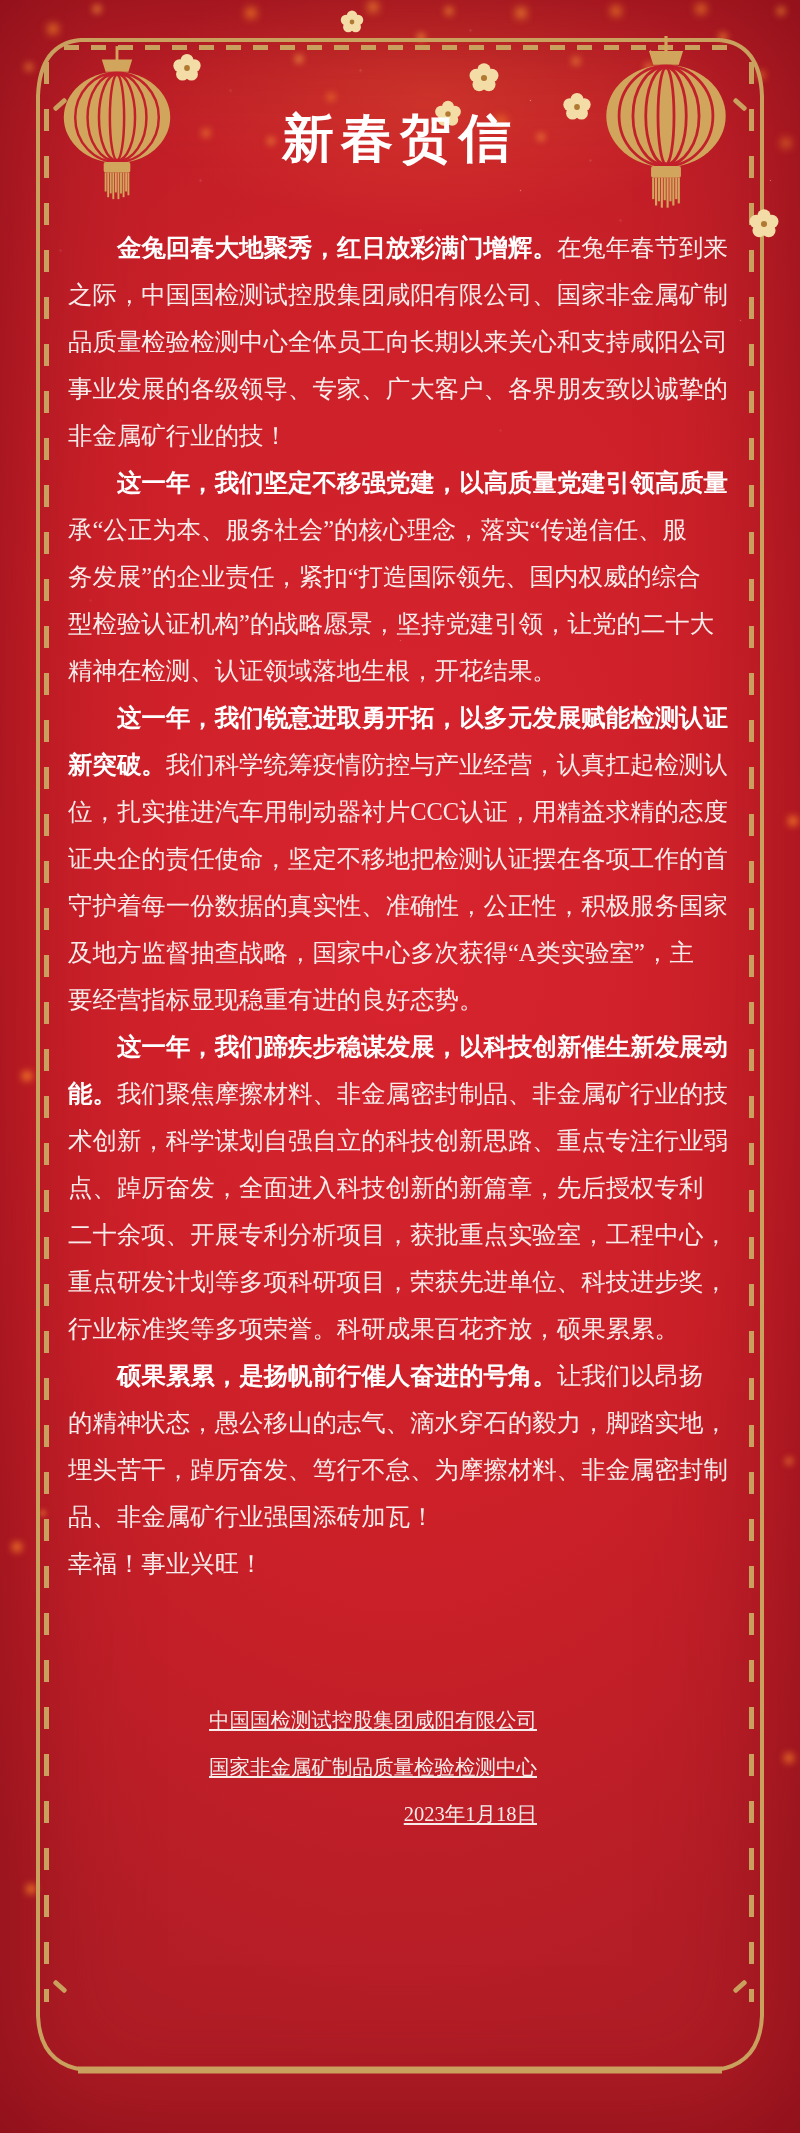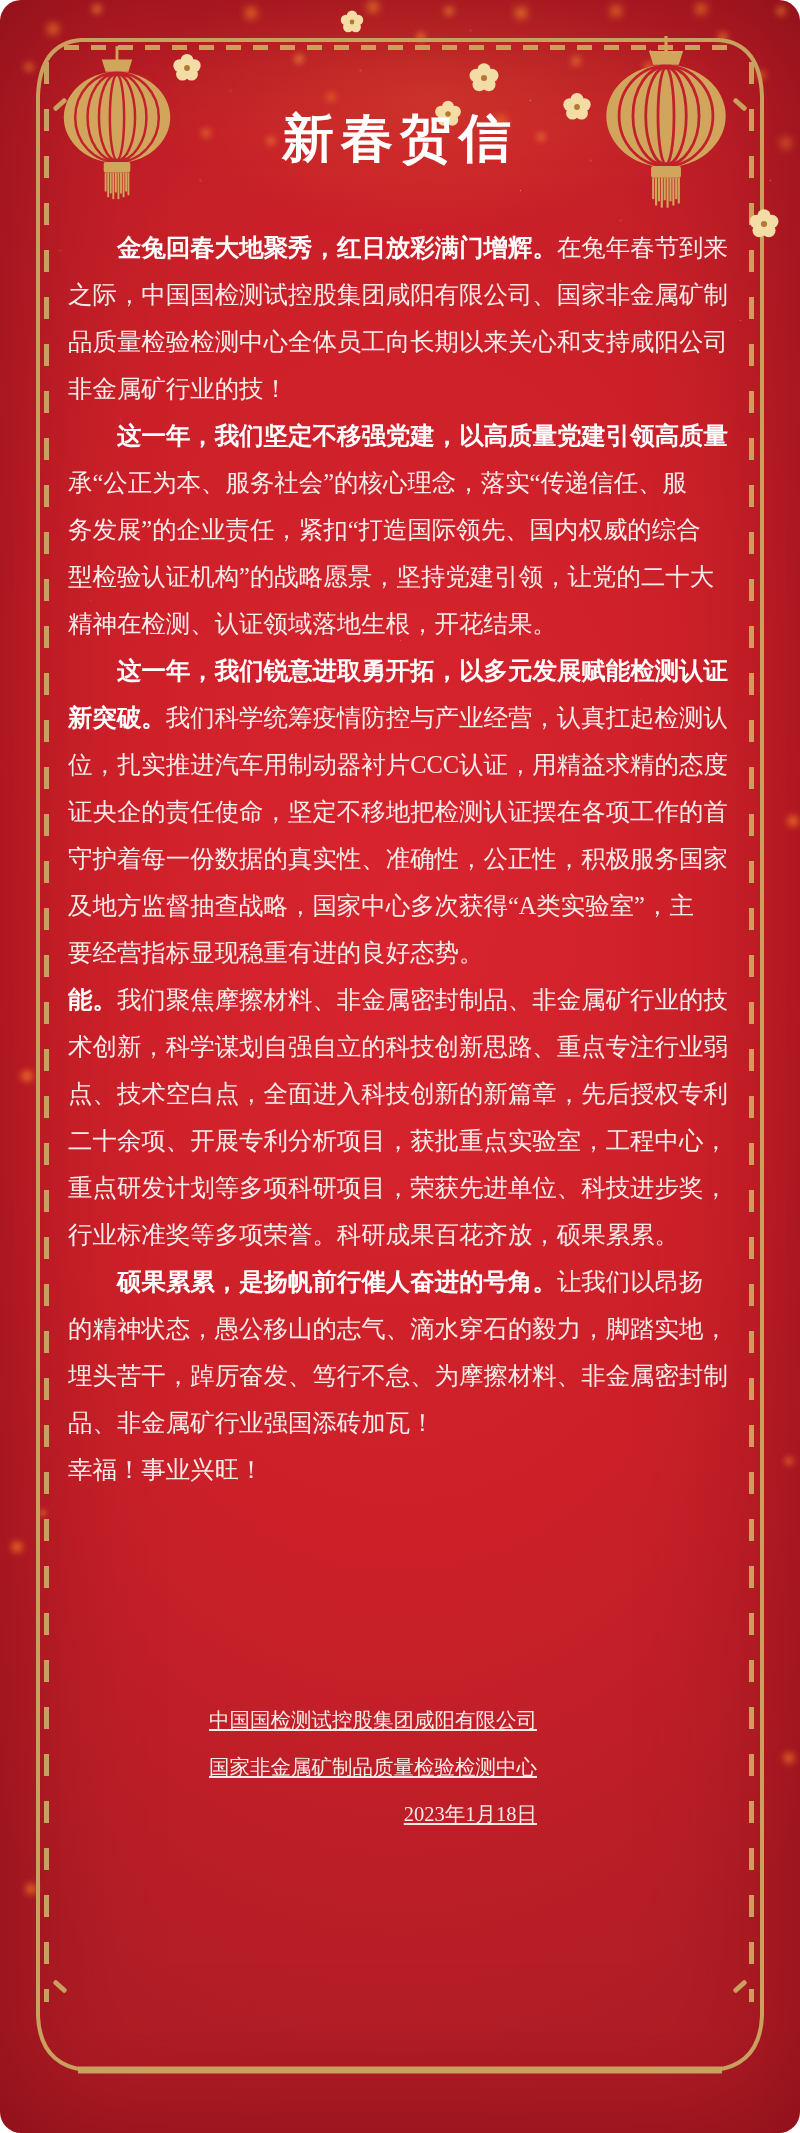--- a/index.html
+++ b/index.html
@@ -2,21 +2,21 @@
 <html><head>
 <meta charset="utf-8">
 <style>
   html,body{margin:0;padding:0;}
   body{width:800px;height:2133px;position:relative;overflow:hidden;
        font-family:"Liberation Serif","DejaVu Serif",serif;}
   .page{position:absolute;inset:0;width:800px;height:2133px;
         background:
           radial-gradient(ellipse 420px 190px at 54% 95px, rgba(255,130,60,.22), transparent 70%),
           radial-gradient(ellipse 90% 55% at 50% 42%, #d8242e 0%, #cc2029 55%, #b21d26 100%);
-        box-shadow:inset 0 0 140px rgba(96,0,12,.55);border-radius:21px;}
+        box-shadow:inset 0 0 140px rgba(96,0,12,.55);}
   
   .frame-svg{position:absolute;left:0;top:0;}
   .dash-v{position:absolute;width:4.5px;top:62px;height:1940px;
           background:repeating-linear-gradient(to bottom,#c9a05e 0 22px,transparent 22px 47px);}
   .dash-h{position:absolute;height:4.5px;left:64px;width:672px;top:45px;
           background:repeating-linear-gradient(to right,#c9a05e 0 15px,transparent 15px 27px);}
   .tick{position:absolute;width:16px;height:5px;background:#c9a05e;border-radius:2px;}
   
   .abs{position:absolute;}
   .bokeh{position:absolute;left:0;top:0;width:2px;height:2px;border-radius:50%;
@@ -152,36 +152,38 @@
   <svg class="abs" style="left:746px;top:206px" width="36" height="36" viewBox="0 0 40 40">
       <use href="#flower"></use>
     </svg>
 
   <div class="title">新春贺信</div>
 
   <div class="letter">
       <div class="line first"><b>金兔回春大地聚秀，红日放彩满门增辉。</b>在兔年春节到来</div>
       <div class="line">之际，中国国检测试控股集团咸阳有限公司、国家非金属矿制</div>
       <div class="line">品质量检验检测中心全体员工向长期以来关心和支持咸阳公司</div>
+      <div class="line">事业发展的各级领导、专家、广大客户、各界朋友致以诚挚的</div>
       <div class="line">非金属矿行业的技！</div>
       <div class="line first"><b>这一年，我们坚定不移强党建，以高质量党建引领高质量</b></div>
       <div class="line">承“公正为本、服务社会”的核心理念，落实“传递信任、服</div>
       <div class="line">务发展”的企业责任，紧扣“打造国际领先、国内权威的综合</div>
       <div class="line">型检验认证机构”的战略愿景，坚持党建引领，让党的二十大</div>
       <div class="line">精神在检测、认证领域落地生根，开花结果。</div>
       <div class="line first"><b>这一年，我们锐意进取勇开拓，以多元发展赋能检测认证</b></div>
       <div class="line"><b>新突破。</b>我们科学统筹疫情防控与产业经营，认真扛起检测认</div>
       <div class="line">位，扎实推进汽车用制动器衬片CCC认证，用精益求精的态度</div>
       <div class="line">证央企的责任使命，坚定不移地把检测认证摆在各项工作的首</div>
       <div class="line">守护着每一份数据的真实性、准确性，公正性，积极服务国家</div>
       <div class="line">及地方监督抽查战略，国家中心多次获得“A类实验室”，主</div>
       <div class="line">要经营指标显现稳重有进的良好态势。</div>
+      <div class="line first"><b>这一年，我们蹄疾步稳谋发展，以科技创新催生新发展动</b></div>
       <div class="line"><b>能。</b>我们聚焦摩擦材料、非金属密封制品、非金属矿行业的技</div>
       <div class="line">术创新，科学谋划自强自立的科技创新思路、重点专注行业弱</div>
-      <div class="line">点、技术空白点，全面进入科技创新的新篇章，先后授权专利</div>
+      <div class="line">点、踔厉奋发，全面进入科技创新的新篇章，先后授权专利</div>
       <div class="line">二十余项、开展专利分析项目，获批重点实验室，工程中心，</div>
       <div class="line">重点研发计划等多项科研项目，荣获先进单位、科技进步奖，</div>
       <div class="line">行业标准奖等多项荣誉。科研成果百花齐放，硕果累累。</div>
       <div class="line first"><b>硕果累累，是扬帆前行催人奋进的号角。</b>让我们以昂扬</div>
       <div class="line">的精神状态，愚公移山的志气、滴水穿石的毅力，脚踏实地，</div>
       <div class="line">埋头苦干，踔厉奋发、笃行不怠、为摩擦材料、非金属密封制</div>
       <div class="line">品、非金属矿行业强国添砖加瓦！</div>
       <div class="line">幸福！事业兴旺！</div>
     </div>
 

